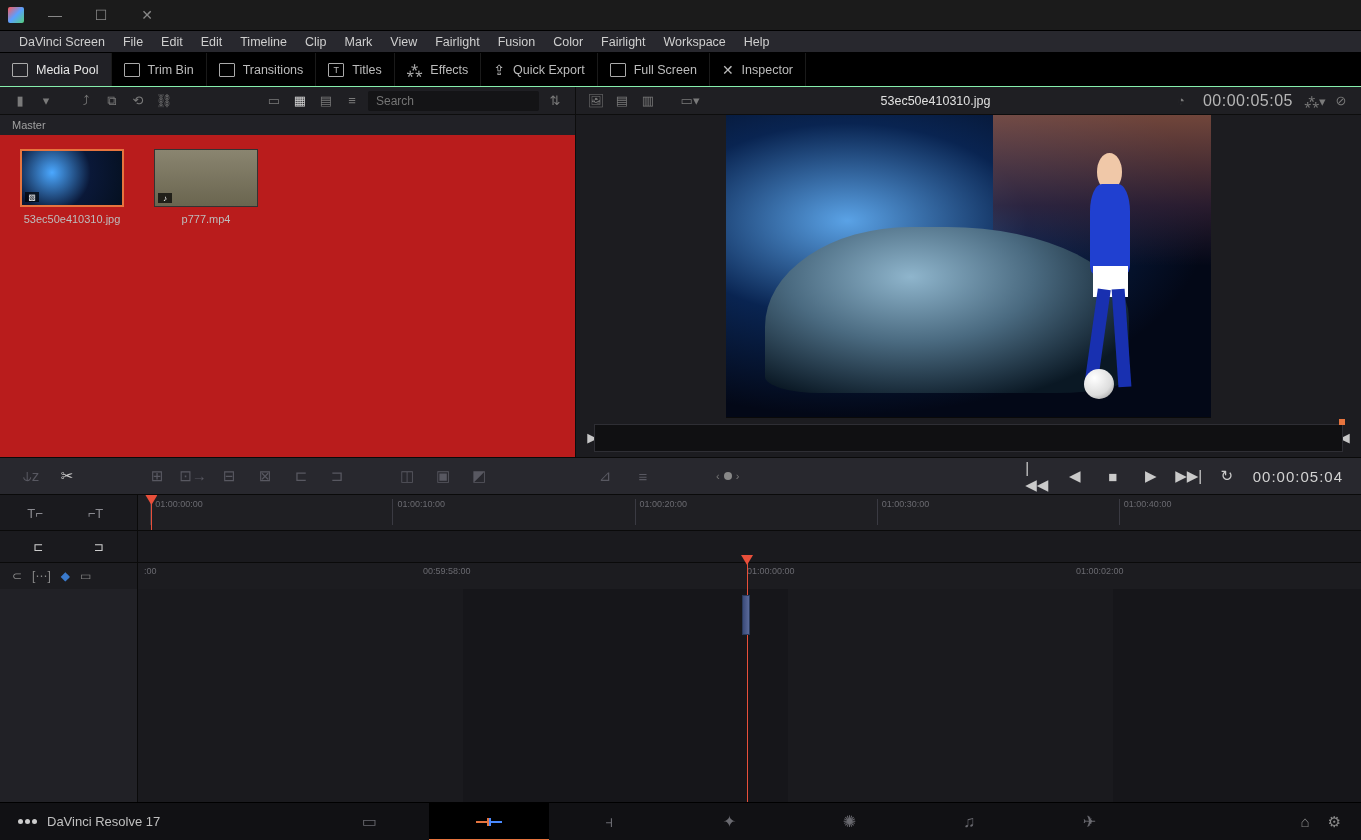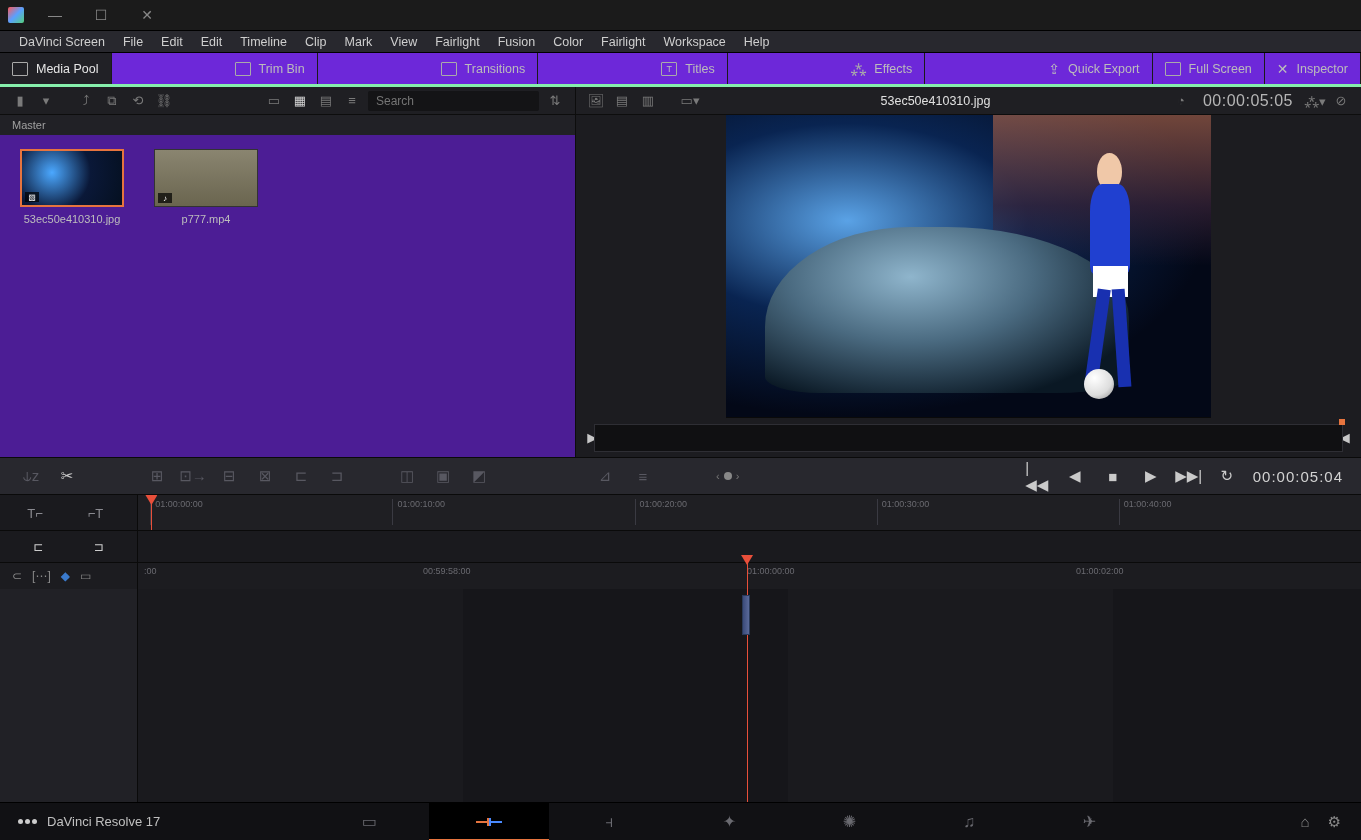--- a/index.html
+++ b/index.html
@@ -10,40 +10,40 @@
 .titlebar .logo { width: 16px; height: 16px; margin: 0 8px; background: linear-gradient(135deg,#ff5a5a,#5aa0ff,#55d07b); border-radius: 2px; }
 .titlebar .title { color: #9a9a9a; font-size: 12px; flex: 1; }
 .win-btns { display: flex; height: 100%; }
 .win-btn { width: 46px; display: flex; align-items: center; justify-content: center; color: #888; font-size: 14px; cursor: pointer; }
 
 
 .menubar { height: 22px; background: #28282e; display: flex; align-items: center; padding: 0 10px; border-bottom: 1px solid #000; }
 .menubar span { color: #cfcfcf; font-size: 12.5px; padding: 0 9px; cursor: pointer; }
 
 
-.top-toolbar { height: 34px; background: #6d28d9; display: flex; align-items: center; border-bottom: 3px solid #86efac; justify-content: space-between; }
+.top-toolbar { height: 34px; background: #000000; display: flex; align-items: center; border-bottom: 1px solid #86efac; }
 .ttbtn { display: flex; align-items: center; gap: 8px; padding: 0 12px; height: 100%; color: #bcbcbc; font-size: 12.5px; cursor: pointer; border-right: 1px solid #1a1a1a; }
 .ttbtn.active { background: #212126; color: #e6e6e6; }
 .ttbtn .ic { width: 16px; height: 14px; border: 1px solid #aaa; border-radius: 1px; }
 .tt-center { flex: 1; text-align: center; color: #e4e4e4; font-size: 14px; font-weight: 500; }
 .tt-right { display: flex; height: 100%; }
 
 
 .subbar { height: 28px; background: #1f1f23; display: flex; align-items: center; border-bottom: 1px solid #0d0d0d; }
 .subbar .left { width: 576px; display: flex; align-items: center; gap: 6px; padding: 0 10px; height: 100%; border-right: 1px solid #0d0d0d; }
 .subbar .right { flex: 1; display: flex; align-items: center; padding: 0 10px; gap: 6px; }
 .icbtn { width: 20px; height: 18px; display:flex;align-items:center;justify-content:center;color:#7a7a7a;cursor:pointer;border-radius:2px; font-size:13px; }
 .icbtn.on { color:#d2d2d2; }
 .search { flex:1; background:#141416; border:none; height:20px; color:#aaa; padding:0 8px; font-size:12px; border-radius:2px; outline:none; }
 .viewer-name { flex:1; text-align:center; color:#e0e0e0; font-size:12.5px; }
 .tc-box { color:#b5b5b5; font-size:16px; padding:0 6px; letter-spacing:0.5px; }
 
 
 .main { display:flex; height: 342px; }
-.pool { width: 576px; background:#4c1d95; border-right:1px solid #0d0d0d; display:flex; flex-direction:column; }
+.pool { width: 576px; background:#b91c1c; border-right:1px solid #0d0d0d; display:flex; flex-direction:column; }
 .pool-hdr { height:20px; padding:0 12px; font-size:11px; color:#a0a0a0; display:flex; align-items:center; background:#212126; }
 .pool-body { flex:1; padding:14px 20px; display:flex; gap:30px; align-items:flex-start; }
 .thumb { width:104px; display:flex; flex-direction:column; align-items:center; gap:6px; cursor:pointer; }
 .thumb .img { width:104px; height:58px; background:#3a3a42; border:1px solid #333; position:relative; overflow:hidden; }
 .thumb.sel .img { border:2px solid #e6743e; }
 .thumb .img .car1 { position:absolute; inset:0; background: radial-gradient(circle at 30% 40%, #4ba8ff 0%, #0a1838 50%, #051020 100%); }
 .thumb .img .car2 { position:absolute; inset:0; background: linear-gradient(#8a8570,#6a654f); }
 .thumb .img .badge { position:absolute; left:3px; bottom:3px; width:14px; height:10px; background:rgba(0,0,0,0.7); font-size:8px; color:#fff; display:flex;align-items:center;justify-content:center; }
 .thumb .lbl { font-size:11px; color:#bdbdbd; text-align:center; width:120px; overflow:hidden; white-space:nowrap; }
 

